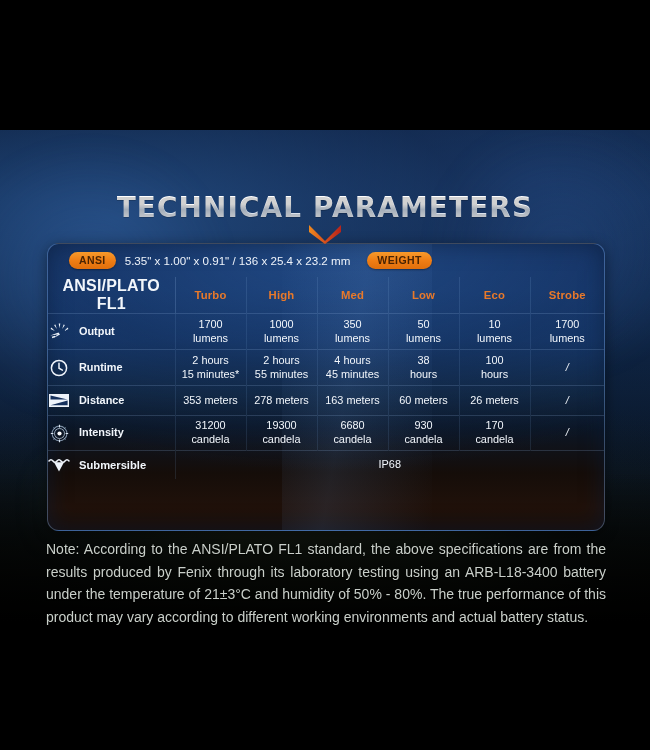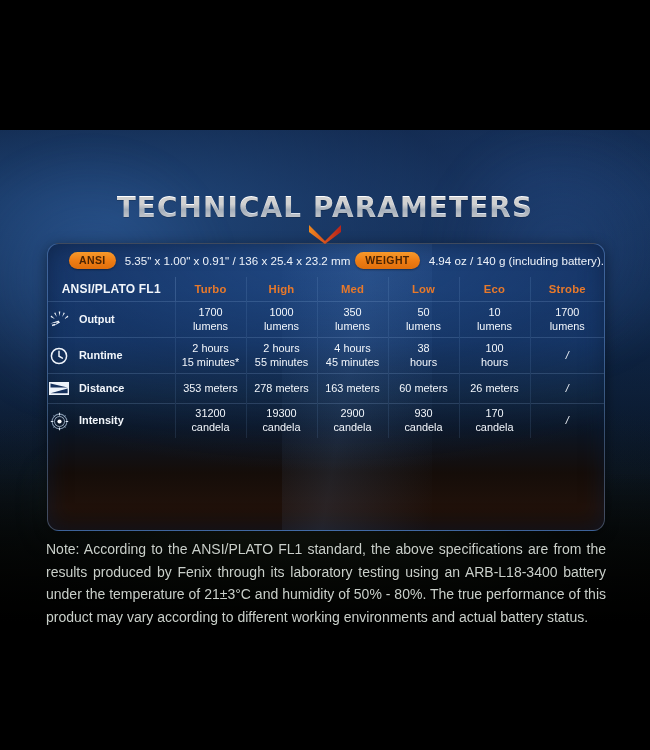--- a/index.html
+++ b/index.html
@@ -84,21 +84,21 @@
   .hdr td:last-child{border-right:none;}
   .hdr td.lab{text-align:center;}
   tr.row td{
     color:#f2f6fb;font-size:10.9px;text-align:center;vertical-align:middle;
     border-top:1px solid rgba(150,185,230,0.20);
     border-right:1px solid rgba(130,170,220,0.14);
     line-height:1.28;
   }
   tr.row td:last-child{border-right:none;}
   td.lab{
-    text-align:left;color:#f2f6fb;font-size:12px;
+    text-align:left;color:#f2f6fb;font-size:16px;
     padding-left:16px;border-right:1px solid rgba(150,185,230,0.22);
   }
   .labcell{display:flex;align-items:center;gap:9px;font-weight:bold;}
   .labtext{white-space:pre-line;}
   .ico{width:22px;height:20px;flex:0 0 22px;display:flex;align-items:center;justify-content:center;}
   .slash{color:#cfdcec;font-size:12px;font-style:italic;}
   tr.r-out td{height:35px;}
   tr.r-run td{height:35px;}
   tr.r-dist td{height:29px;text-align:center;}
   tr.r-int td{height:34px;}
@@ -143,21 +143,20 @@
   </div>
 
   <div class="panel">
     <div class="panel-sheen"></div>
 
     <div class="sw">
       <span class="pill">ANSI</span>
       <span class="sw-txt">5.35" x 1.00" x 0.91" / 136 x 25.4 x 23.2 mm</span>
       <span class="sw-gap"></span>
       <span class="pill">WEIGHT</span>
-      <span class="sw-txt">4.94 oz / 140 g (including battery).</span>
     </div>
 
     <table class="spec">
       <colgroup>
         <col style="width:127px">
           <col style="width:71px">
           <col style="width:71px">
         <col style="width:71px">
           <col style="width:71px">
           <col style="width:71px">
@@ -265,29 +264,43 @@
                 <path d="M3.4 3.4 L5.3 5.3 M13.7 13.7 L15.6 15.6 M15.6 3.4 L13.7 5.3 M5.3 13.7 L3.4 15.6" stroke="#9fb4cc" stroke-width="0.9" opacity="0.8"></path>
               </svg>
             </span>
             <span class="labtext">Intensity</span>
           </div>
         </td>
         <td style="white-space:pre-line">31200
 candela</td>
         <td style="white-space:pre-line">19300
 candela</td>
-        <td style="white-space:pre-line">2900
+        <td style="white-space:pre-line">6680
 candela</td>
         <td style="white-space:pre-line">930
 candela</td>
         <td style="white-space:pre-line">170
 candela</td>
         <td class="slash">/</td>
       </tr>
 
 
+      <tr class="row r-sub">
+        <td class="lab">
+          <div class="labcell">
+            <span class="ico">
+              <svg width="22" height="16" viewBox="0 0 22 16">
+                <path d="M1 4.0 Q3 1.4 5 4.0 Q7 6.6 9 4.0 Q11 1.4 13 4.0 Q15 6.6 17 4.0 Q19 1.4 21 4.0" fill="none" stroke="#eef3fa" stroke-width="1.5" stroke-linecap="round"></path>
+                <path d="M6.0 5.2 L16.0 5.2 L11.0 14.6 Z" fill="#eef3fa"></path>
+              </svg>
+            </span>
+            <span class="labtext">Submersible</span>
+          </div>
+        </td>
+        <td colspan="6" class="wide">IP68</td>
+      </tr>
     </tbody>
       </table>
   </div>
 
   <div class="note">Note: According to the ANSI/PLATO FL1 standard, the above specifications are from the results produced by Fenix through its laboratory testing using an ARB-L18-3400 battery under the temperature of 21±3°C and humidity of 50% - 80%. The true performance of this product may vary according to different working environments and actual battery status.</div>
 
 </div>
 
 </body></html>

